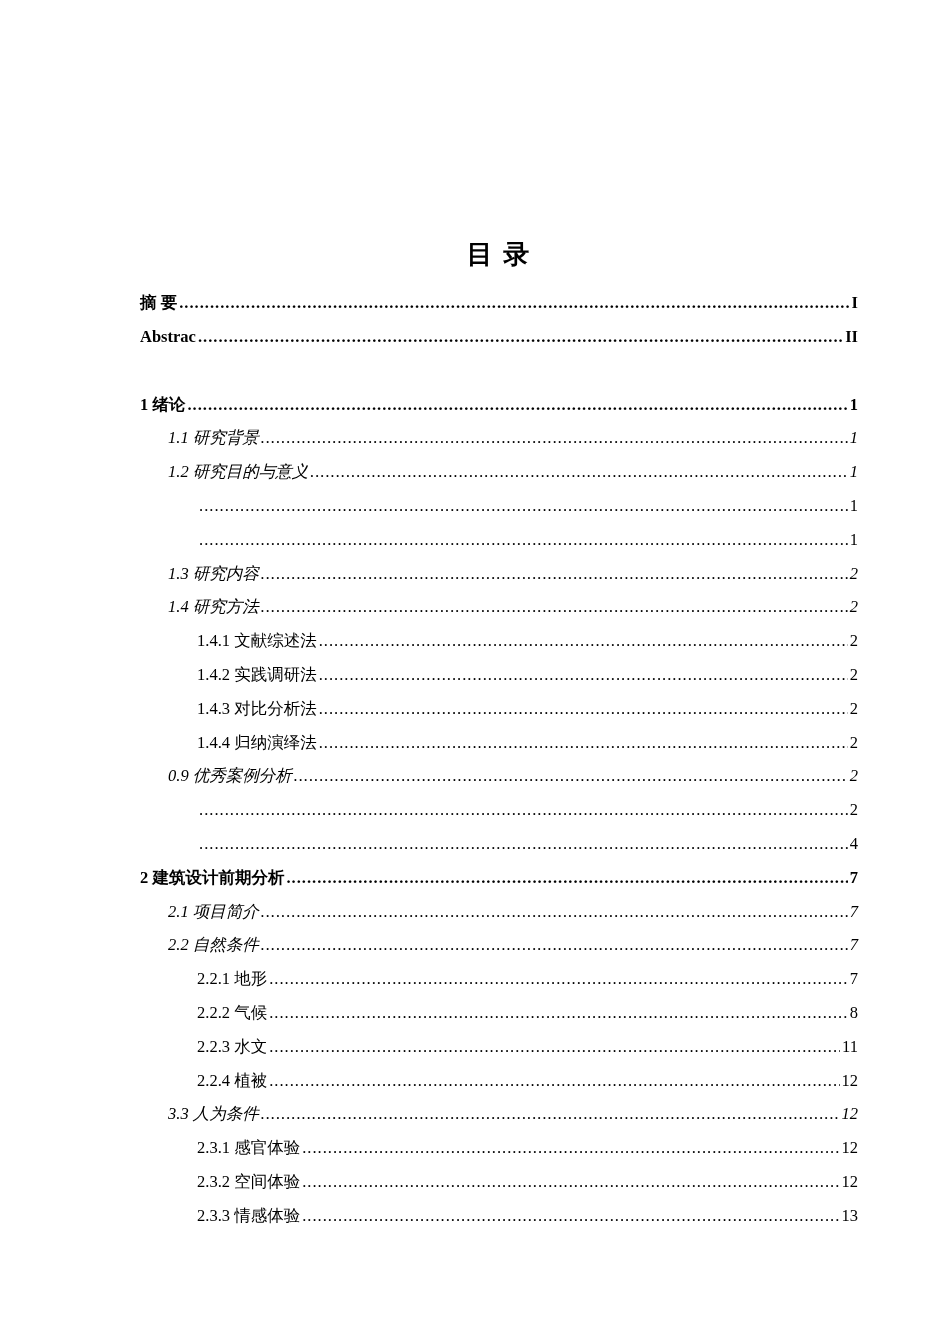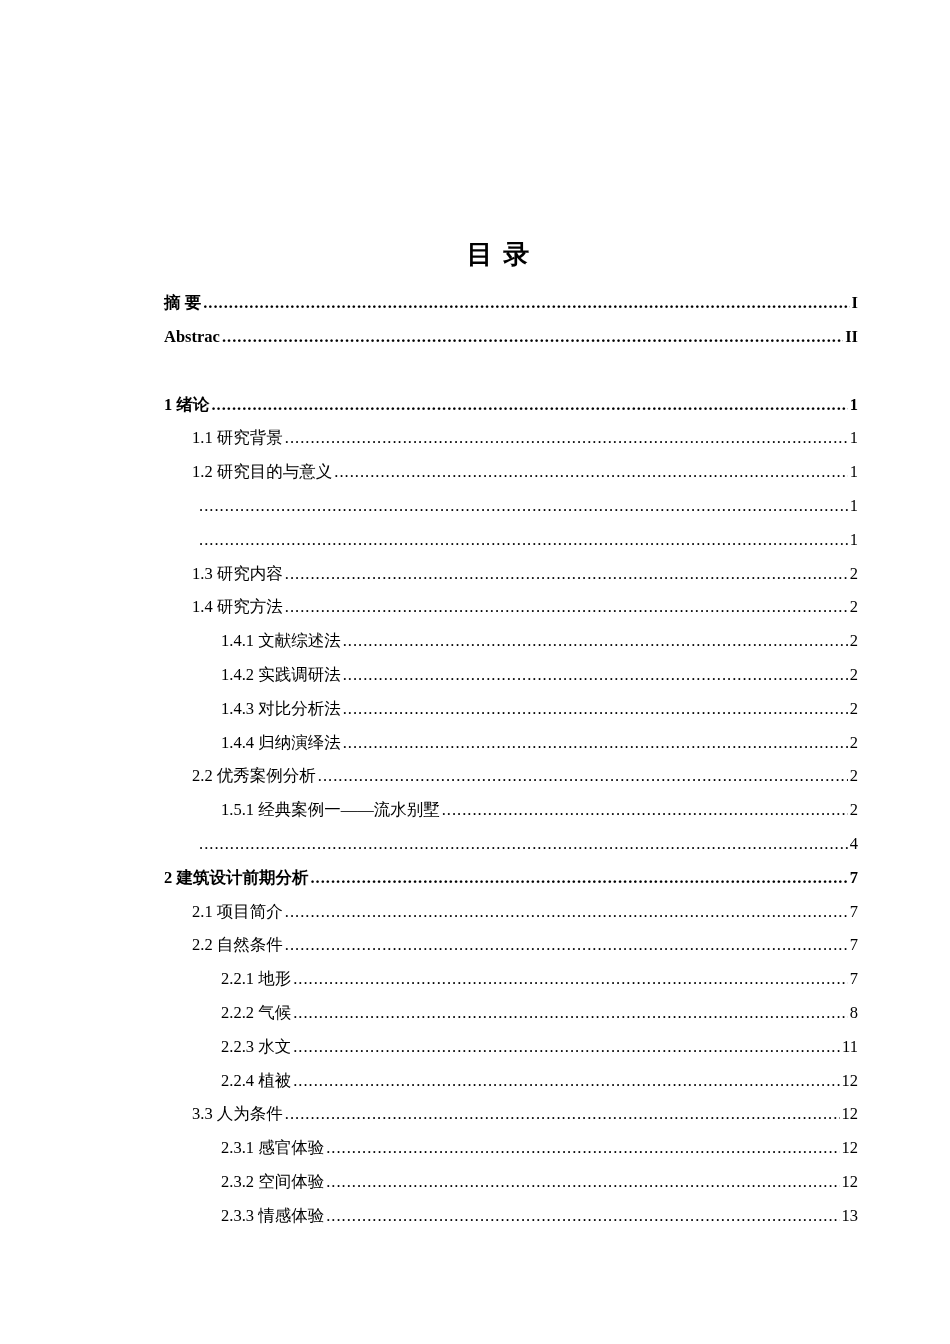--- a/index.html
+++ b/index.html
@@ -28,25 +28,25 @@
   }
   .toc-list { width: 100%; }
   .toc-row {
     display: flex;
     align-items: baseline;
     height: 33.8px;
     font-size: 16.5px;
     line-height: 33.8px;
     white-space: nowrap;
   }
-  .toc-row.level-1 { padding-left: 28px; }
+  .toc-row.level-1 { padding-left: 28px; font-style: italic; }
   .toc-row.level-2 { padding-left: 57px; }
   .toc-row.bold { font-weight: bold; }
   .toc-row.gap-after { margin-bottom: 34px; }
-  .toc-label { flex: 0 0 auto; margin-left: 24px; }
+  .toc-label { flex: 0 0 auto; }
   .toc-dots {
     flex: 1 1 auto;
     overflow: hidden;
     white-space: nowrap;
     letter-spacing: 1px;
     margin: 0 2px;
     min-width: 10px;
   }
   .toc-page {
     flex: 0 0 auto;
@@ -129,27 +129,26 @@
     <span class="toc-page">2</span>
   </div>
 
   <div class="toc-row level-2">
     <span class="toc-label">1.4.4 归纳演绎法</span>
     <span class="toc-dots">................................................................................................................................................................................................................................................................................................................................................................................................................</span>
     <span class="toc-page">2</span>
   </div>
 
   <div class="toc-row level-1">
-    <span class="toc-label">2.2 优秀案例分析</span>
-    <span class="toc-dots">................................................................................................................................................................................................................................................................................................................................................................................................................</span>
-    <span class="toc-page">2</span>
-  </div>
-
-  <div class="toc-row level-2">
-    <span class="toc-label">1.5.1 经典案例一——流水别墅</span>
+    <span class="toc-label">0.9 优秀案例分析</span>
+    <span class="toc-dots">................................................................................................................................................................................................................................................................................................................................................................................................................</span>
+    <span class="toc-page">2</span>
+  </div>
+
+  <div class="toc-row level-2">
     <span class="toc-dots">................................................................................................................................................................................................................................................................................................................................................................................................................</span>
     <span class="toc-page">2</span>
   </div>
 
   <div class="toc-row level-2">
     <span class="toc-dots">................................................................................................................................................................................................................................................................................................................................................................................................................</span>
     <span class="toc-page">4</span>
   </div>
 
   <div class="toc-row level-0 bold">

